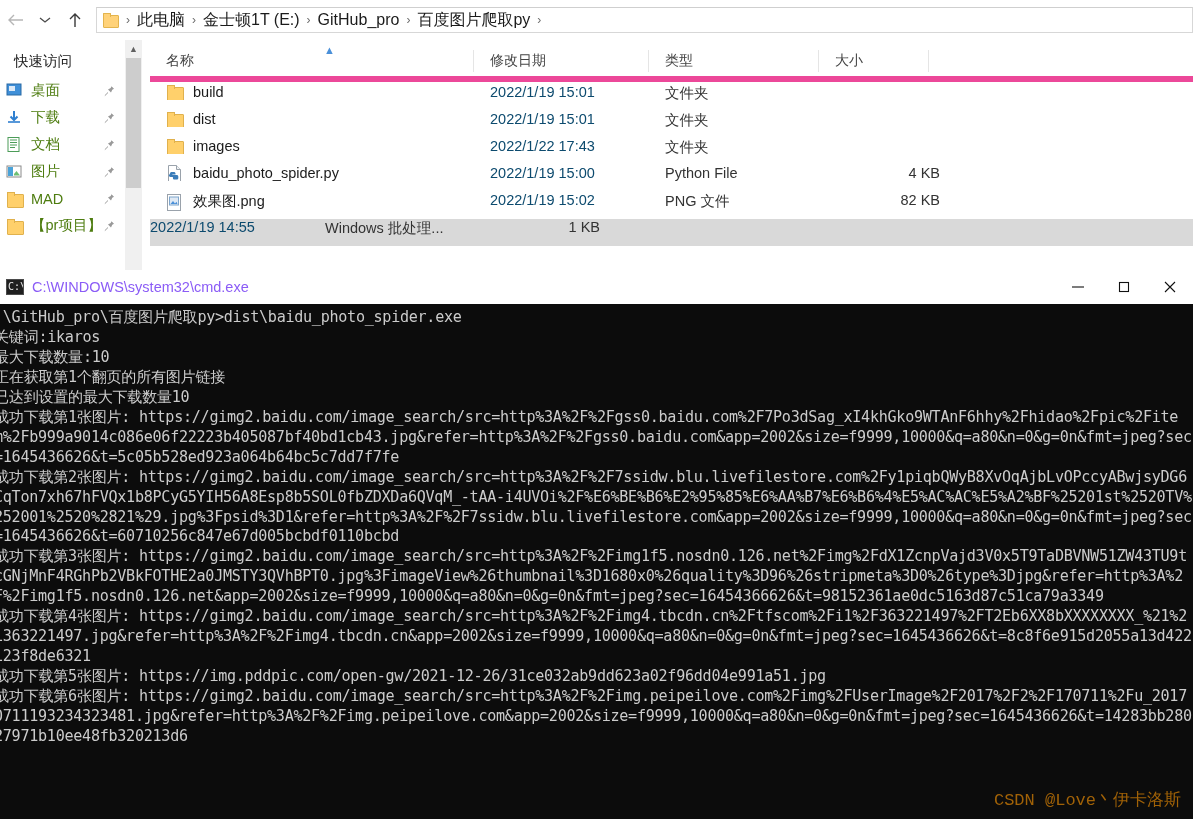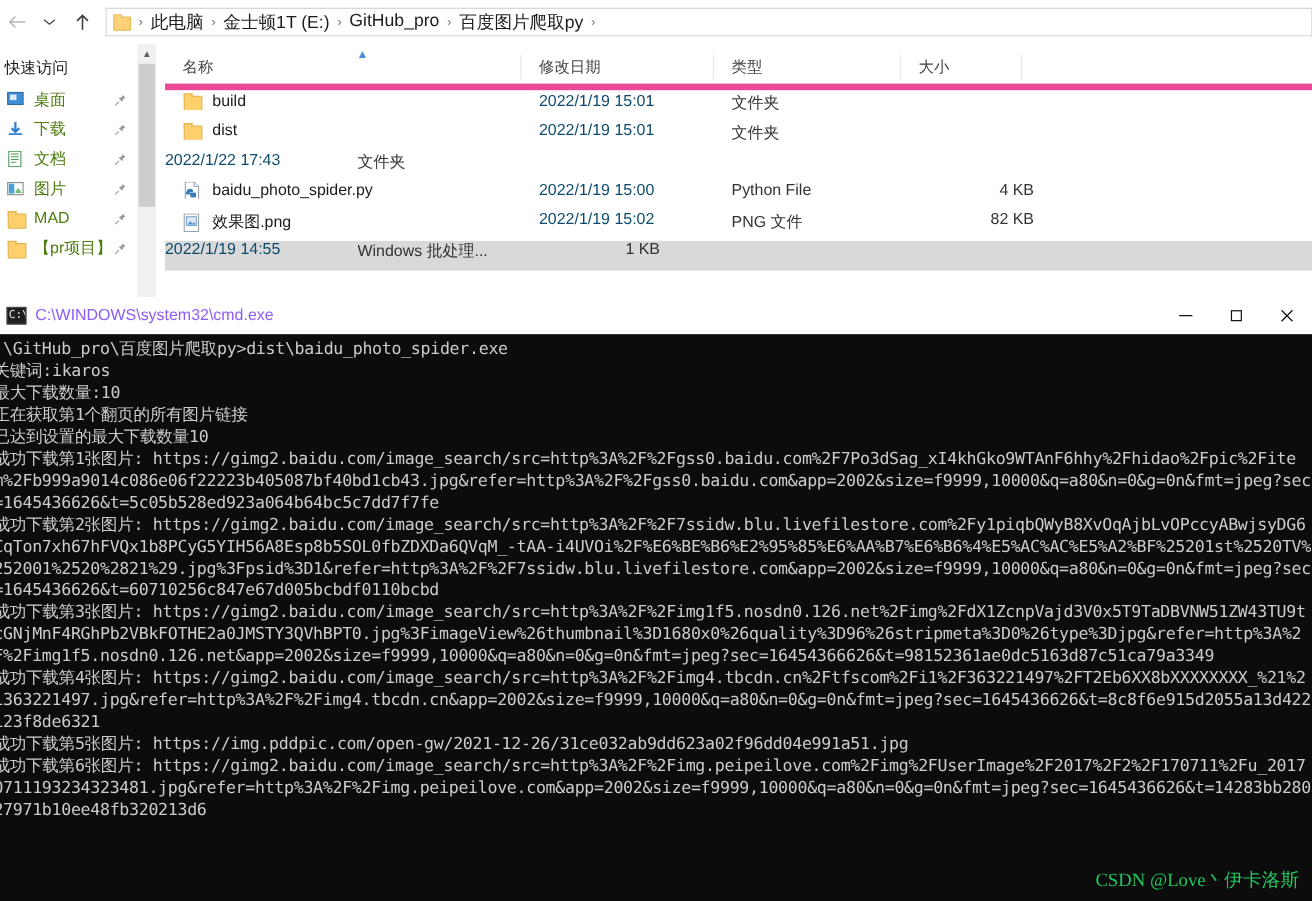--- a/index.html
+++ b/index.html
@@ -54,21 +54,21 @@
   .crumb-sep {
     font-size: 12px; color: #6d6d6d; padding: 0 3px; user-select: none;
   }
 
   
   .sidebar {
     position: absolute; left: 0; top: 40px; width: 125px; height: 235px;
     background: #ffffff; overflow: hidden;
   }
   .sb-head {
-    font-size: 14.5px; color: #1b1b1b; padding: 12px 0 6px 4px;
+    font-size: 14.5px; color: #1b1b1b; padding: 12px 0 6px 14px;
   }
   .sb-item {
     height: 27px; display: flex; align-items: center; padding-left: 6px;
     font-size: 14.5px; color: #4d7c0f; position: relative;
   }
   .sb-ico { width: 18px; height: 16px; margin-right: 7px; flex: none; position: relative; }
   .sb-label { white-space: nowrap; }
   .pin {
     position: absolute; right: 10px; top: 50%; transform: translateY(-50%);
     width: 11px; height: 11px; color: #8a8a8a; font-size: 12px; line-height: 11px;
@@ -164,22 +164,22 @@
     line-height: 19.95px;
     color: #cccccc;
     white-space: pre-wrap;
     word-break: break-all;
     width: 1200px;
     margin-left: -6px;
     letter-spacing: -0.28px;
   }
   .watermark {
     position: absolute; right: 12px; bottom: 8px;
-    font-size: 17px; color: #22c55e;
-    font-family: Liberation Serif, serif;
+    font-size: 17px; color: #a16207;
+    font-family: Liberation Mono, monospace;
   }
 </style>
 </head>
 <body>
 
 <div id="root">
 
   <div class="explorer">
 
     <div class="addressbar">
@@ -343,20 +343,26 @@
               <i></i>
             </span>
           <span>dist</span>
         </div>
         <div class="cell date">2022/1/19 15:01</div>
         <div class="cell type">文件夹</div>
         <div class="cell size"></div>
       </div>
 
       <div class="row">
+        <div class="cell name">
+          <span class="ficon folder-ico">
+              <i></i>
+            </span>
+          <span>images</span>
+        </div>
         <div class="cell date">2022/1/22 17:43</div>
         <div class="cell type">文件夹</div>
         <div class="cell size"></div>
       </div>
 
       <div class="row">
         <div class="cell name">
           <span class="ficon">
             <svg width="16" height="17" viewBox="0 0 16 17">
                 <path d="M2.5 0.5h8l4 4v12h-12z" fill="#ffffff" stroke="#9aa2ab"></path>

